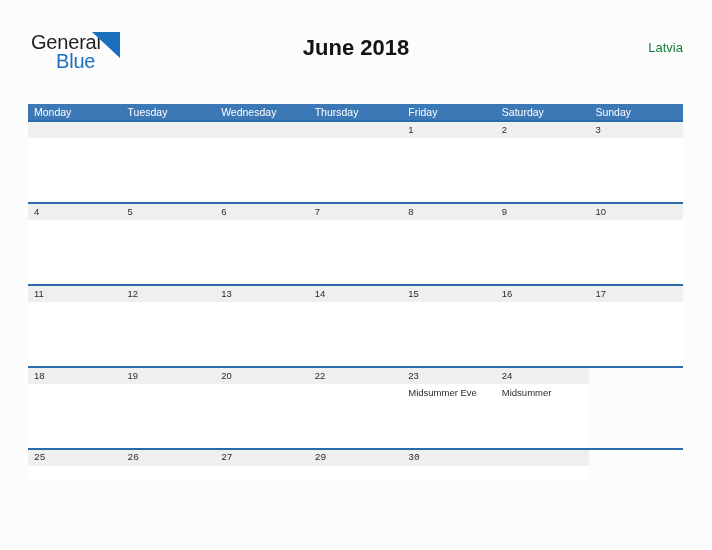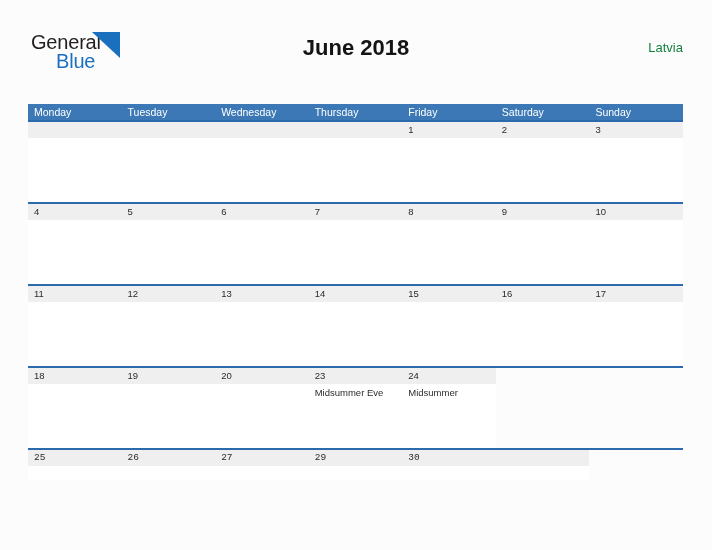--- a/index.html
+++ b/index.html
@@ -290,20 +290,24 @@
       </div>
       <div class="day-cell">
         <span class="day-num">19</span>
         <span class="day-event"></span>
       </div>
       <div class="day-cell">
         <span class="day-num">20</span>
         <span class="day-event"></span>
       </div>
       <div class="day-cell">
+        <span class="day-num">22</span>
+        <span class="day-event"></span>
+      </div>
+      <div class="day-cell">
         <span class="day-num">23</span>
         <span class="day-event">Midsummer Eve</span>
       </div>
       <div class="day-cell">
         <span class="day-num">24</span>
         <span class="day-event">Midsummer</span>
       </div>
     </div>
   </div>
 

